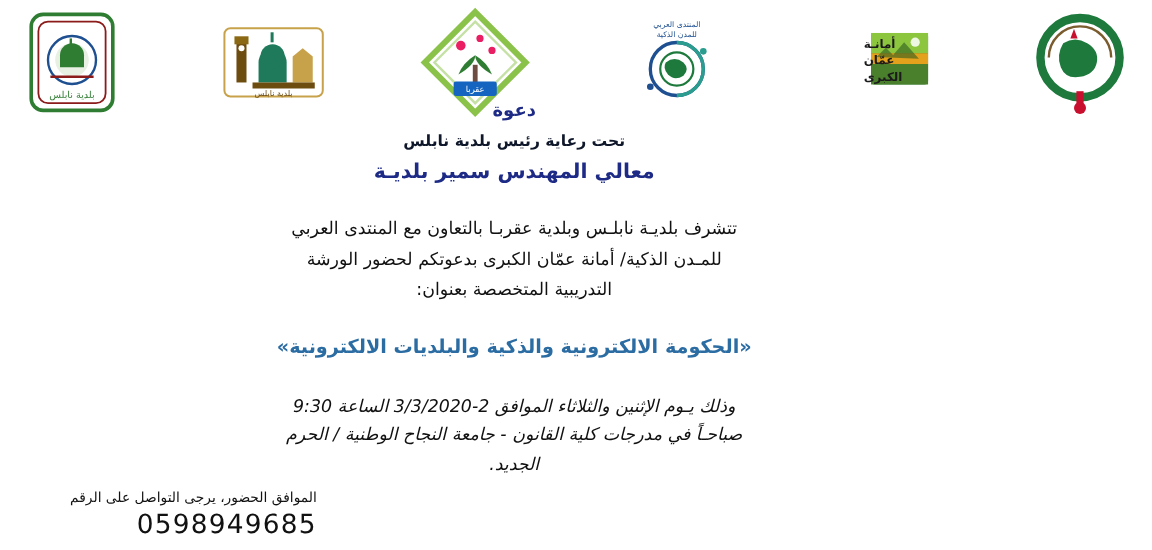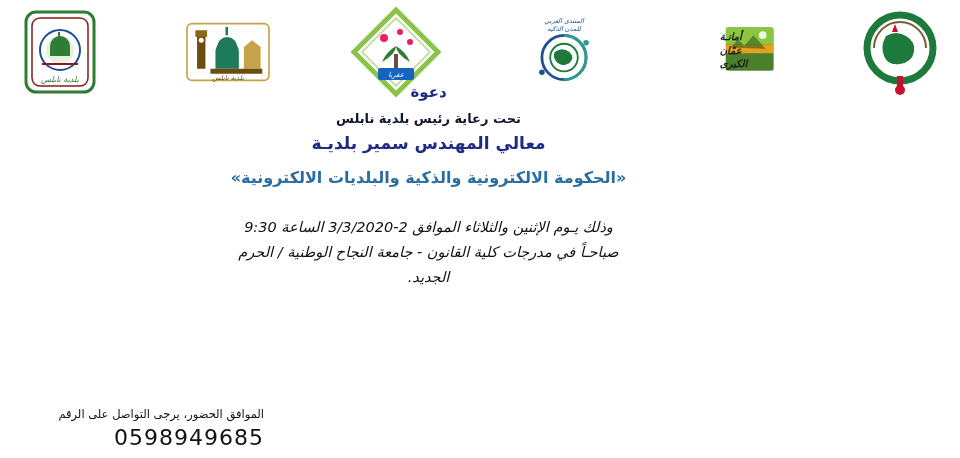--- a/index.html
+++ b/index.html
@@ -31,21 +31,20 @@
     box-sizing: border-box;
   }
   .logo {
     width: 92px;
     height: 92px;
     position: relative;
     flex: 0 0 auto;
     display: flex;
     align-items: center;
     justify-content: flex-end;
-    font-style: italic;
   }
   .logo svg { display: block; }
 
   
   .doc {
     position: absolute;
     top: 80px;
     left: 0;
     width: 857px;
     text-align: center;
@@ -83,21 +82,21 @@
   .para2 {
     font-size: 14.5px;
     color: #111111;
     margin-top: 24px;
     line-height: 1.75;
   }
   .topic {
     font-size: 16px;
     font-weight: bold;
     color: #2b6ca3;
-    margin-top: 11px;
+    margin-top: 22px;
   }
   .para3 {
     font-size: 14.5px;
     color: #111111;
     margin-top: 26px;
     line-height: 1.7;
   }
 
   
   .note-block {
@@ -209,20 +208,21 @@
       <text x="46" y="76" font-size="8" fill="#2e7d32" text-anchor="middle" font-family="DejaVu Sans, sans-serif">بلدية نابلس</text>
     </svg>
   </div>
 
 </div>
 
 <div class="doc">
   <div class="line title-invite">دعوة</div>
   <div class="line patron">تحت رعاية رئيس بلدية نابلس</div>
   <div class="line patron2">معالي المهندس سمير بلديـة</div>
+  <div class="line para2" style="padding:0 230px;">تتشرف بلديـة نابلـس وبلدية عقربـا بالتعاون مع المنتدى العربي للمـدن الذكية/ أمانة عمّان الكبرى بدعوتكم لحضور الورشة التدريبية المتخصصة بعنوان:</div>
   <div class="line topic">«الحكومة الالكترونية والذكية والبلديات الالكترونية»</div>
   <div class="line para3" style="padding:0 225px;font-style:italic;">وذلك يـوم الإثنين والثلاثاء الموافق 2-3/3/2020 الساعة 9:30 صباحـاً في مدرجات كلية القانون - جامعة النجاح الوطنية / الحرم الجديد.</div>
 
 </div>
 
 <div class="note-block">
   <div class="note-text">الموافق الحضور، يرجى التواصل على الرقم</div>
   <div class="phone">0598949685</div>
 </div>
 

